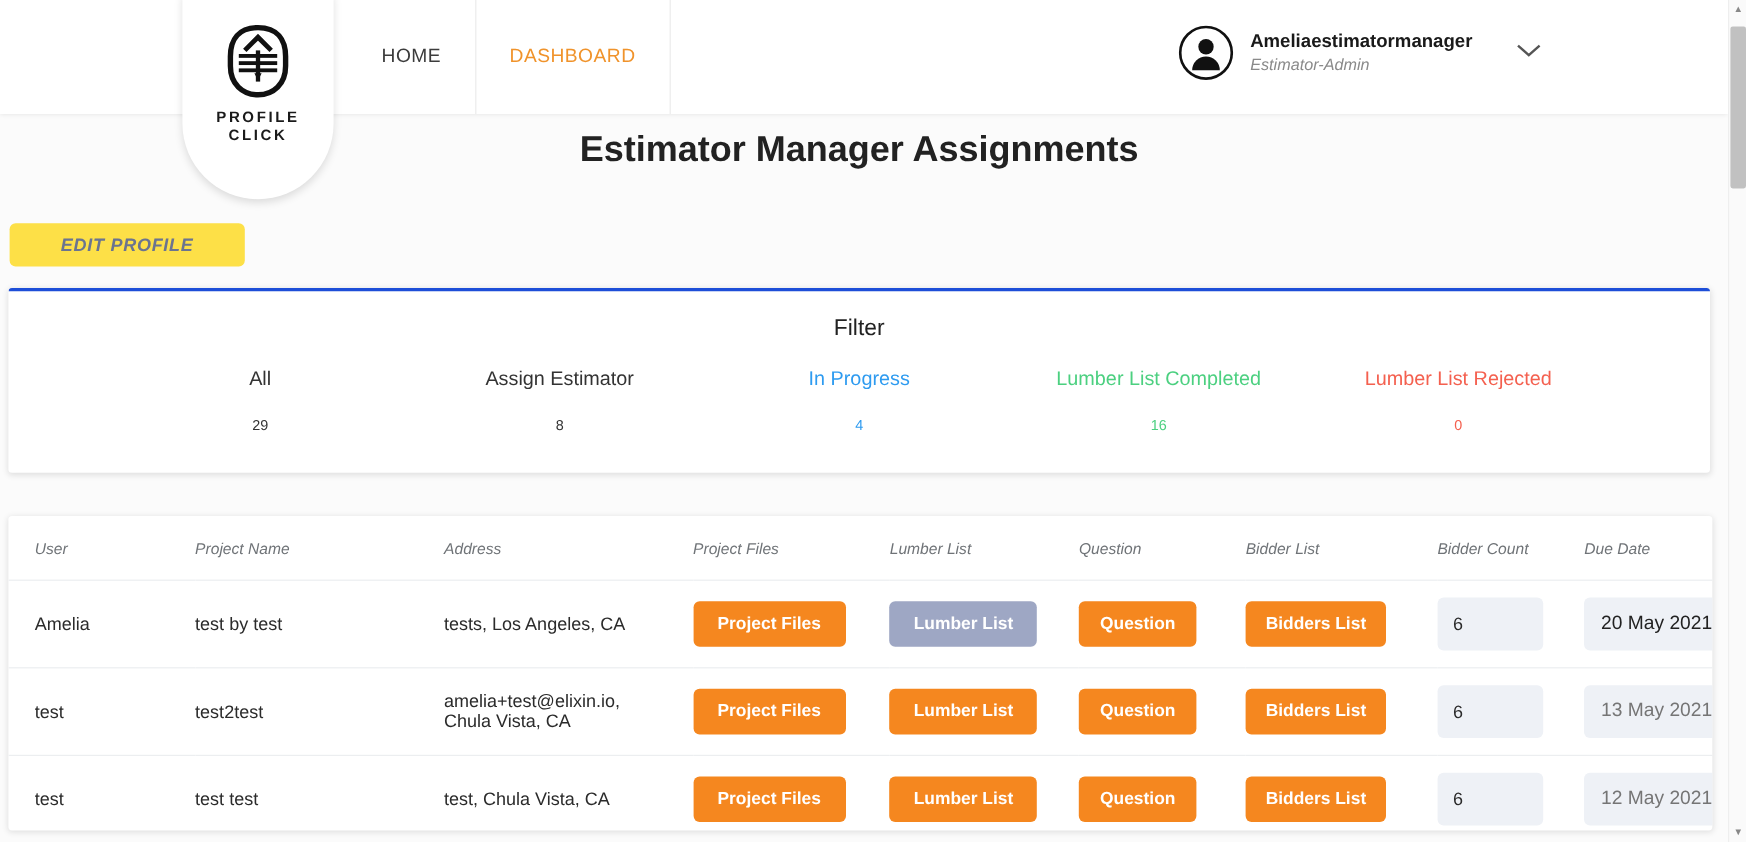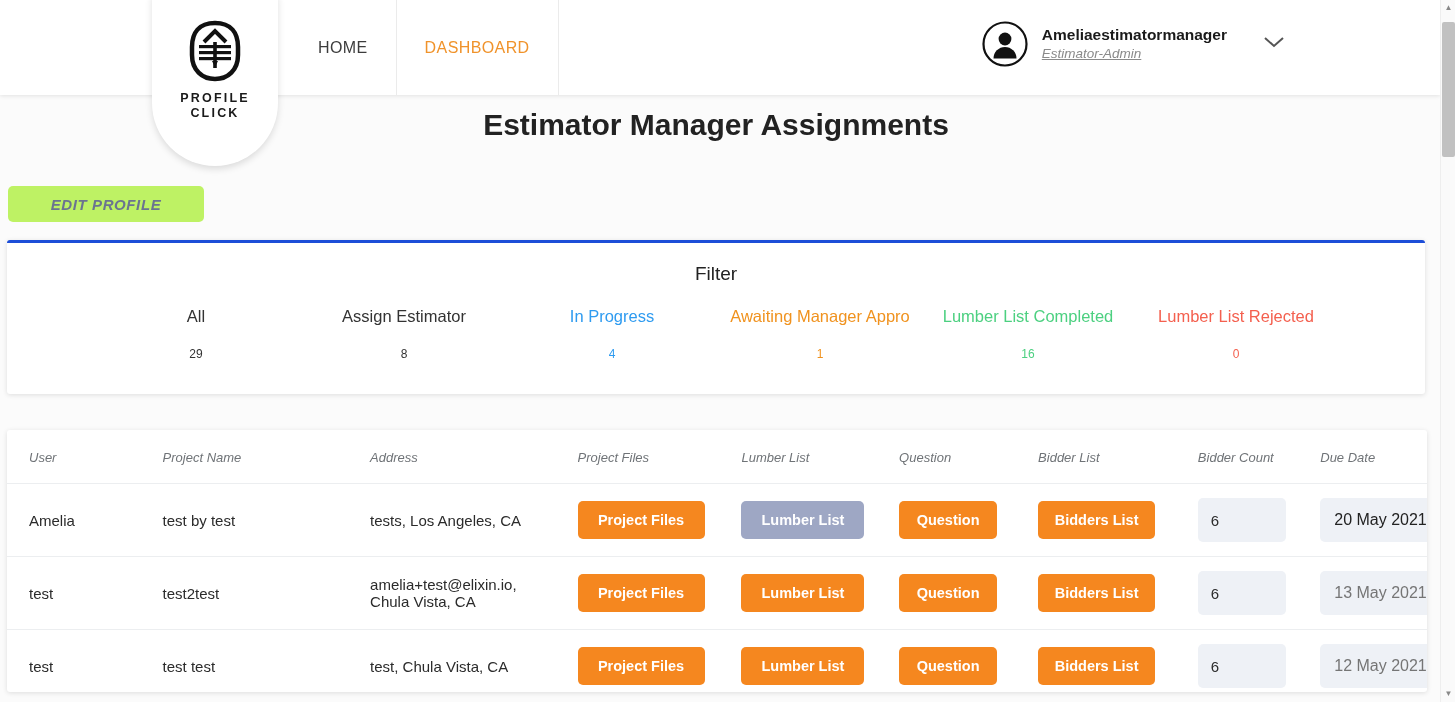--- a/index.html
+++ b/index.html
@@ -75,35 +75,35 @@
 
   
   .user-block {
     position: absolute; right: 155px; top: 21px;
     display: flex; align-items: center; gap: 14px;
     cursor: pointer;
   }
   .avatar { width: 46px; height: 46px; }
   .user-meta { display: flex; flex-direction: column; line-height: 1.25; }
   .user-name { font-size: 15.5px; font-weight: bold; color: #1a1a1a; }
-  .user-role { font-size: 13.5px; font-style: italic; color: #8a8a8a; margin-top: 2px; text-decoration: underline; }
+  .user-role { font-size: 13.5px; font-style: italic; color: #8a8a8a; margin-top: 2px; }
   .chev { margin-left: 22px; color: #555; }
 
   
   .page-title {
     position: absolute; top: 108px; left: 0;
     width: 1432px; text-align: center;
     font-size: 30px; font-weight: bold; color: #222;
   }
 
   
   .edit-profile {
     position: absolute; top: 186px; left: 8px;
     width: 196px; height: 36px;
-    background: #bef264;
+    background: #fde047;
     border: none; border-radius: 5px;
     color: #6b7490;
     font-family: "Liberation Sans", sans-serif;
     font-size: 15px; font-weight: bold; font-style: italic;
     letter-spacing: 0.6px;
     cursor: pointer;
   }
 
   
   .filter-card {
@@ -279,24 +279,20 @@
       <div class="filter-col">
         <div class="filter-label" style="color:#333333">Assign Estimator</div>
         <div class="filter-count" style="color:#333333">8</div>
       </div>
 
       <div class="filter-col">
         <div class="filter-label" style="color:#2e9bf0">In Progress</div>
         <div class="filter-count" style="color:#2e9bf0">4</div>
       </div>
 
-      <div class="filter-col">
-        <div class="filter-label" style="color:#f0921e">Awaiting Manager Appro</div>
-        <div class="filter-count" style="color:#f0921e">1</div>
-      </div>
 
       <div class="filter-col">
         <div class="filter-label" style="color:#4cd080">Lumber List Completed</div>
         <div class="filter-count" style="color:#4cd080">16</div>
       </div>
 
       <div class="filter-col">
         <div class="filter-label" style="color:#f4604f">Lumber List Rejected</div>
         <div class="filter-count" style="color:#f4604f">0</div>
       </div>

